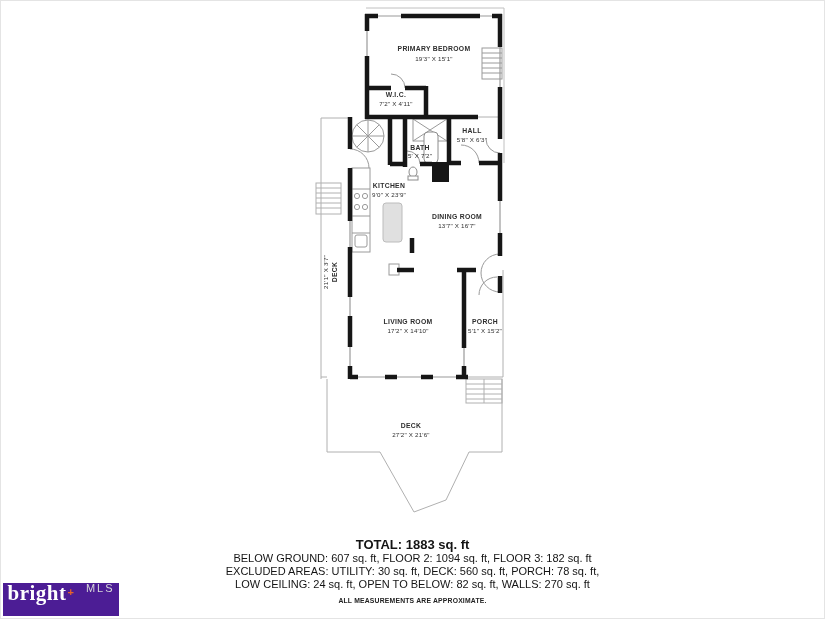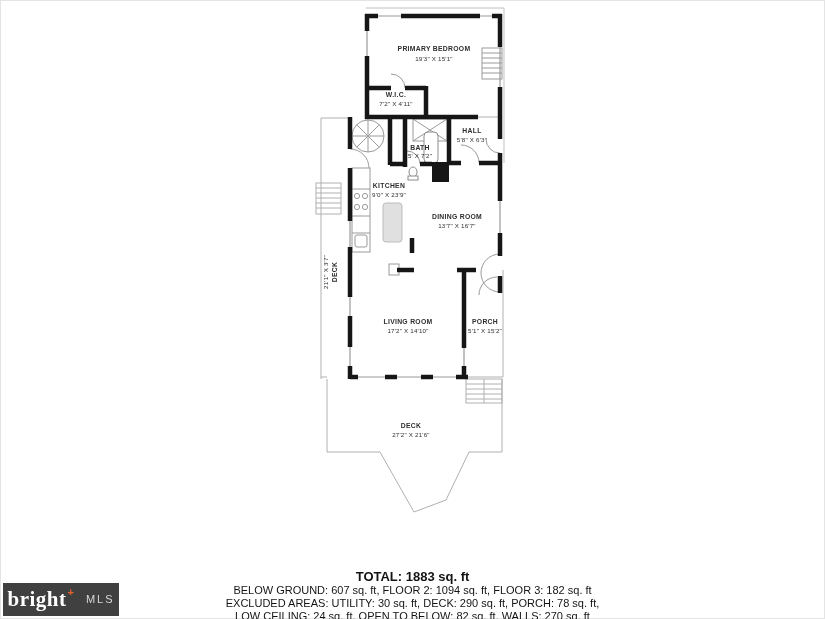--- a/index.html
+++ b/index.html
@@ -7,26 +7,26 @@
     position:relative;width:825px;height:619px;background:#ffffff;overflow:hidden;
     font-family:"Liberation Sans",sans-serif;
     box-shadow:inset 0 0 0 1px #e4e4e4;
   }
   svg text{font-family:"Liberation Sans",sans-serif;fill:#2e2e2e;}
   .room-name{font-size:6.8px;font-weight:700;letter-spacing:.3px;}
   .room-dims{font-size:6.2px;font-weight:400;letter-spacing:.2px;}
   .summary{
     position:absolute;left:0;right:0;top:537px;text-align:center;color:#141414;
   }
-  .summary .total{font-size:13px;font-weight:700;line-height:15px;margin-top:32px;}
+  .summary .total{font-size:13px;font-weight:700;line-height:15px;}
   .summary .line{font-size:11px;font-weight:400;line-height:13px;}
   .summary .disclaimer{font-size:6.8px;font-weight:700;letter-spacing:.2px;margin-top:6px;color:#222;}
   .logo{
-    position:absolute;left:3px;top:583px;width:116px;height:33px;background:#404040;
-    display:flex;align-items:center;justify-content:center;
+    position:absolute;left:3px;top:583px;width:116px;height:33px;background:#4c1d95;
+    display:flex;align-items:flex-start;justify-content:center;
   }
   .logo-brand{font-family:"Liberation Serif",serif;font-weight:700;font-size:21px;color:#ffffff;letter-spacing:.5px;line-height:1;}
   .logo-star{color:#e8622a;font-size:11px;font-weight:700;line-height:1;align-self:flex-start;margin:4px 0 0 1px;}
   .logo-mls{color:#d7d8d9;font-size:11px;letter-spacing:2px;margin-left:12px;line-height:1;}
 </style>
 </head>
 <body>
 
 <div class="page">
 
@@ -157,21 +157,21 @@
       <g transform="rotate(-90 333 272)">
         <text class="room-name" x="333" y="276">DECK</text>
         <text class="room-dims" x="333" y="267">21'1" X 3'7"</text>
       </g>
     </g>
   </svg>
 
   <div class="summary">
     <div class="total">TOTAL: 1883 sq. ft</div>
     <div class="line">BELOW GROUND: 607 sq. ft, FLOOR 2: 1094 sq. ft, FLOOR 3: 182 sq. ft</div>
-    <div class="line">EXCLUDED AREAS: UTILITY: 30 sq. ft, DECK: 290 sq. ft, PORCH: 78 sq. ft,</div>
+    <div class="line">EXCLUDED AREAS: UTILITY: 30 sq. ft, DECK: 560 sq. ft, PORCH: 78 sq. ft,</div>
     <div class="line">LOW CEILING: 24 sq. ft, OPEN TO BELOW: 82 sq. ft, WALLS: 270 sq. ft</div>
     <div class="disclaimer">ALL MEASUREMENTS ARE APPROXIMATE.</div>
   </div>
 
   <div class="logo">
     <span class="logo-brand">bright</span>
       <span class="logo-star">+</span>
       <span class="logo-mls">MLS</span>
   </div>
 

